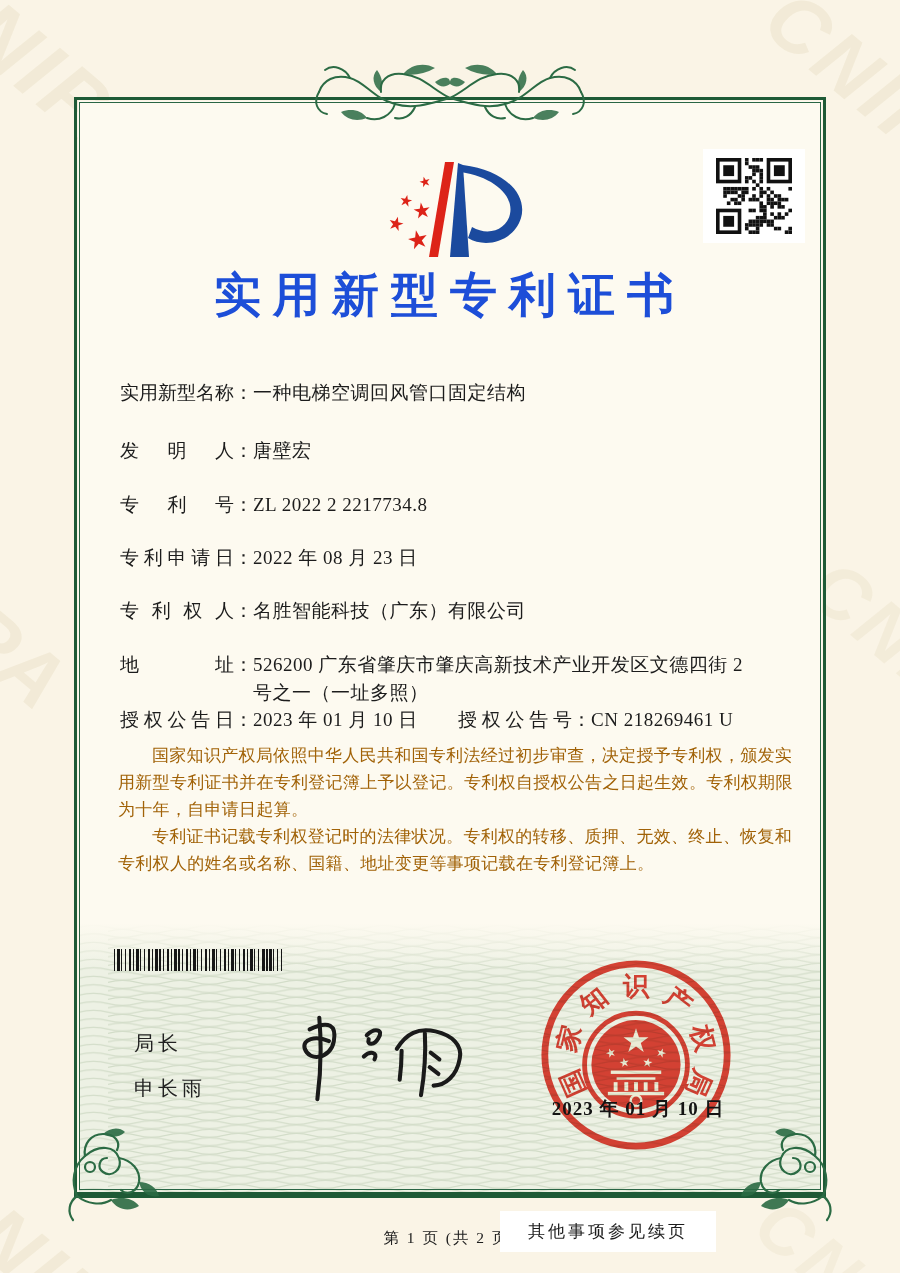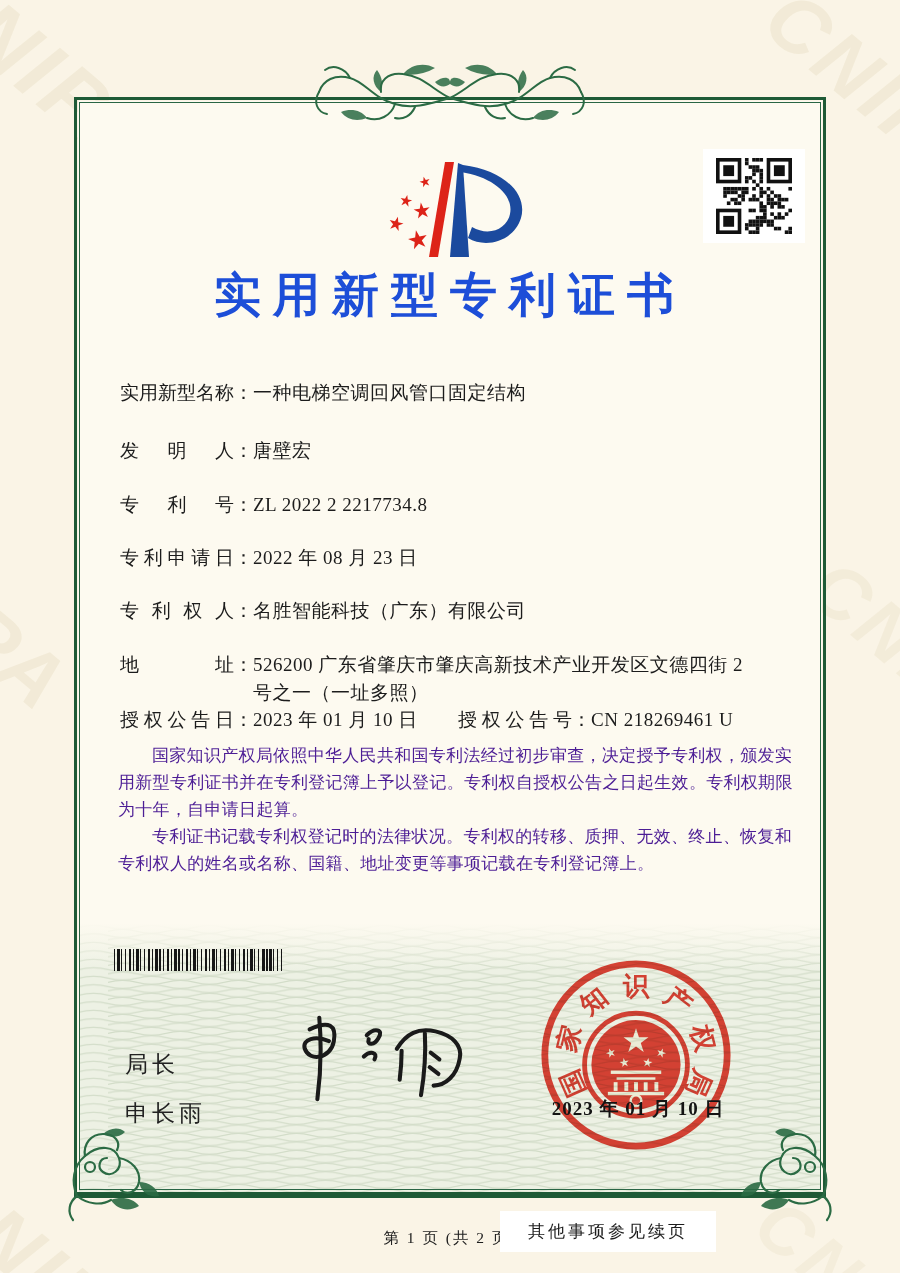--- a/index.html
+++ b/index.html
@@ -40,34 +40,34 @@
   .title{position:absolute;left:0;top:264px;width:900px;text-align:center;
          font-size:47px;font-weight:700;letter-spacing:12px;color:#1d4ed8;}
 
   .frow{position:absolute;left:120px;width:670px;font-size:19px;line-height:29px;white-space:nowrap;font-family:Liberation Serif, serif;}
   .flabel{display:inline-block;width:114px;text-align:justify;text-align-last:justify;vertical-align:top;}
   .fcolon{display:inline-block;width:19px;}
   .fvalue{letter-spacing:.5px;}
   .fvalue2{position:absolute;left:133px;top:28px;letter-spacing:.5px;}
   .grant2{position:absolute;left:338px;top:0;white-space:nowrap;}
 
-  .body-text{position:absolute;left:118px;top:742px;width:676px;font-size:17px;line-height:27px;color:#4c1d95;}
+  .body-text{position:absolute;left:118px;top:742px;width:676px;font-size:17px;line-height:27px;color:#a16207;}
   .body-text p{margin:0;text-indent:2em;letter-spacing:.3px;}
 
   .barcode{position:absolute;left:114px;top:949px;width:168px;height:22px;
     background-image:repeating-linear-gradient(90deg,
       #161616 0,#161616 1.5px,rgba(0,0,0,0) 1.5px,rgba(0,0,0,0) 3px,
       #161616 3px,#161616 6px,rgba(0,0,0,0) 6px,rgba(0,0,0,0) 7px,
       #161616 7px,#161616 8.5px,rgba(0,0,0,0) 8.5px,rgba(0,0,0,0) 11px,
       #161616 11px,#161616 12px,rgba(0,0,0,0) 12px,rgba(0,0,0,0) 15px,
       #161616 15px,#161616 17.5px,rgba(0,0,0,0) 17.5px,rgba(0,0,0,0) 19px);}
 
-  .director{position:absolute;left:125px;top:1030px;
-            font-family:"Liberation Sans","DejaVu Sans",sans-serif;font-size:23px;
-            letter-spacing:4px;color:#222;margin-top:19px;}
+  .director{position:absolute;left:134px;top:1030px;
+            font-family:"Liberation Sans","DejaVu Sans",sans-serif;font-size:20px;
+            letter-spacing:4px;color:#222;}
   .director .name{margin-top:18px;}
   .signature{position:absolute;left:272px;top:1012px;width:205px;height:92px;}
 
   .seal{position:absolute;left:539px;top:958px;width:194px;height:194px;mix-blend-mode:multiply;opacity:.95;}
   .seal-date{position:absolute;left:538px;top:1096px;width:200px;text-align:center;
              font-size:19px;font-weight:600;letter-spacing:1px;color:#141414;}
 
   .pageinfo{position:absolute;left:0;top:1228px;width:900px;text-align:center;font-size:15.5px;letter-spacing:2px;}
   .contnote{position:absolute;left:0;top:1211px;width:716px;text-align:right;}
   .contnote span{display:inline-block;background:#fff;padding:9px 28px;font-size:17px;letter-spacing:3px;}

